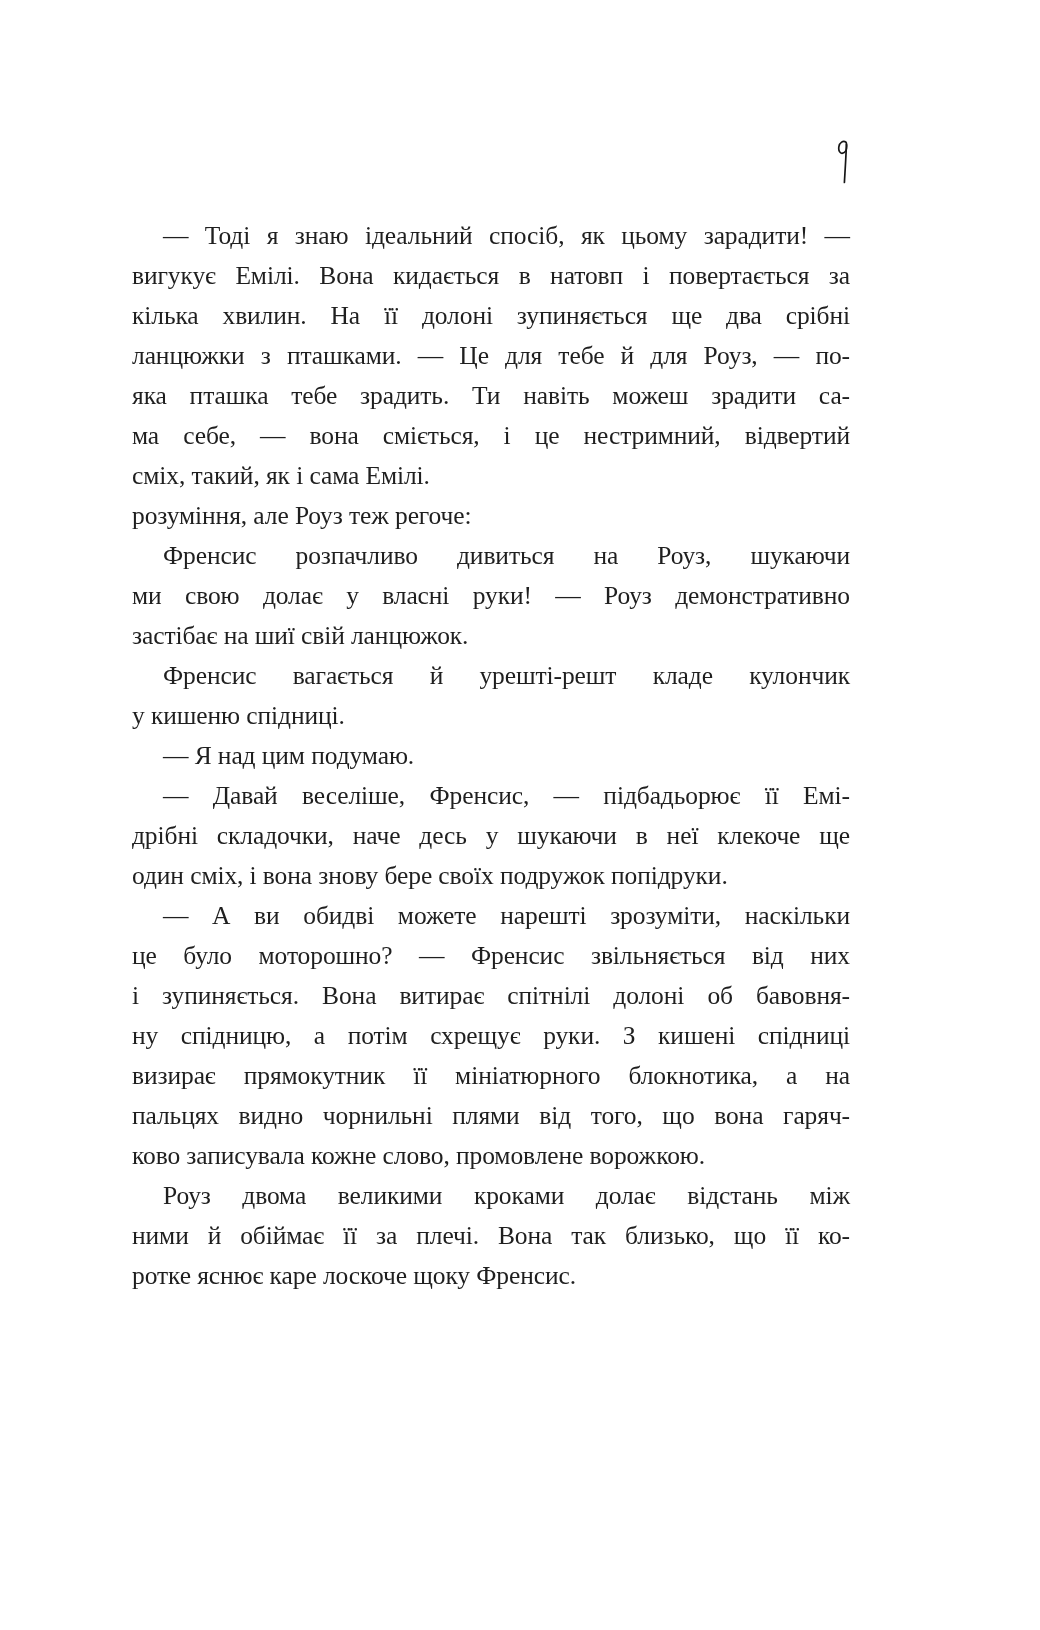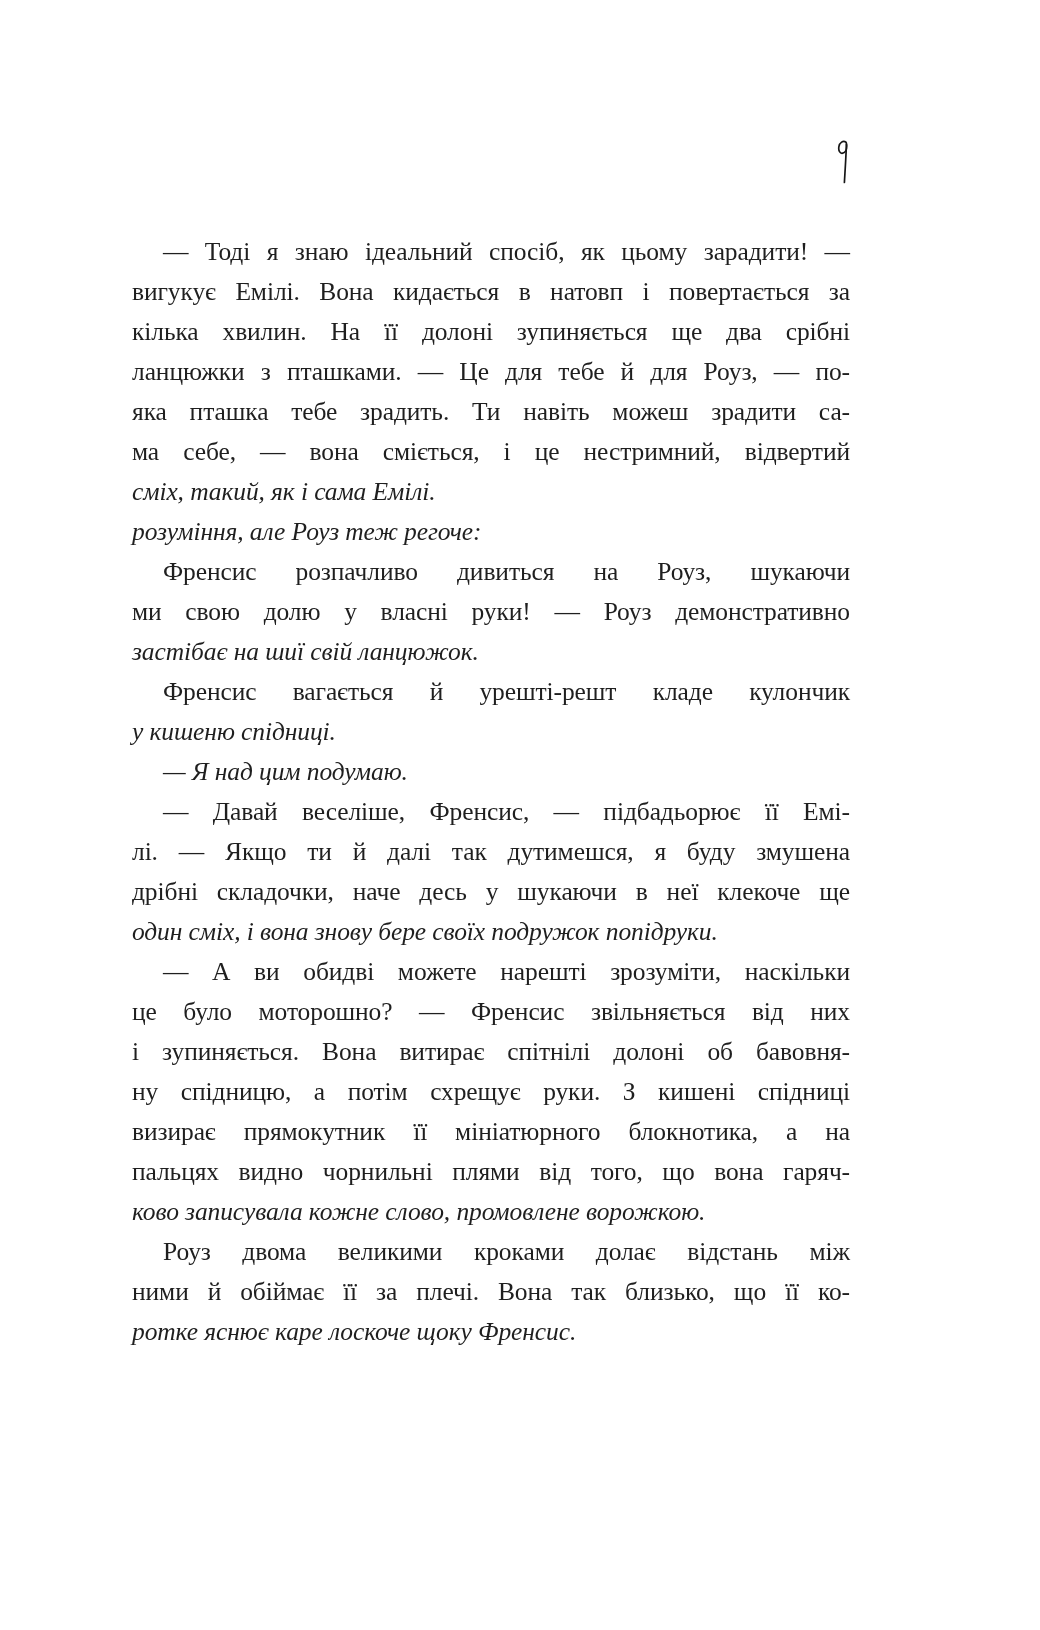--- a/index.html
+++ b/index.html
@@ -15,36 +15,36 @@
     background: #ffffff;
   }
   .page-number {
     position: absolute;
     left: 835px; top: 140px;
     width: 15px; height: 45px;
   }
   .page-number svg { display: block; width: 100%; height: 100%; }
   .text-block {
     position: absolute;
-    left: 132px; top: 232px;
+    left: 132px; top: 216px;
     width: 718px;
     font-size: 25.5px;
     line-height: 40px;
     color: #1f1f1f;
     letter-spacing: -0.1px;
   }
   .paragraph { margin: 0; }
   .line {
     height: 40px;
     text-align: justify;
     text-align-last: justify;
     white-space: normal;
   }
   .line.para-first { text-indent: 31px; }
-  .line.para-last { text-align-last: left; font-style: italic; }
+  .line.para-last { text-align-last: left; }
   .sr {
     position: absolute; width: 1px; height: 1px;
     overflow: hidden; clip: rect(0 0 0 0); white-space: nowrap;
   }
 </style>
 </head>
 <body>
 
 <div class="page">
 
@@ -64,33 +64,32 @@
         <div class="line">ланцюжки з пташками. — Це для тебе й для Роуз, — по-</div>
         <div class="line">яка пташка тебе зрадить. Ти навіть можеш зрадити са-</div>
         <div class="line">ма себе, — вона сміється, і це нестримний, відвертий</div>
         <div class="line para-last">сміх, такий, як і сама Емілі.</div>
       </div>
       <div class="paragraph">
         <div class="line para-last">розуміння, але Роуз теж регоче:</div>
         <div class="line para-first">Френсис розпачливо дивиться на Роуз, шукаючи</div>
       </div>
       <div class="paragraph">
-        <div class="line">ми свою долю у власні руки! — Роуз демонстративно</div>
+        <div class="line">ми свою долає у власні руки! — Роуз демонстративно</div>
         <div class="line para-last">застібає на шиї свій ланцюжок.</div>
       </div>
       <div class="paragraph">
         <div class="line para-first">Френсис вагається й урешті-решт кладе кулончик</div>
         <div class="line para-last">у кишеню спідниці.</div>
       </div>
       <div class="paragraph">
         <div class="line para-first para-last">— Я над цим подумаю.</div>
       </div>
       <div class="paragraph">
         <div class="line para-first">— Давай веселіше, Френсис, — підбадьорює її Емі-</div>
-        <div class="line">лі. — Якщо ти й далі так дутимешся, я буду змушена</div>
         <div class="line">дрібні складочки, наче десь у шукаючи в неї клекоче ще</div>
         <div class="line para-last">один сміх, і вона знову бере своїх подружок попідруки.</div>
       </div>
       <div class="paragraph">
         <div class="line para-first">— А ви обидві можете нарешті зрозуміти, наскільки</div>
         <div class="line">це було моторошно? — Френсис звільняється від них</div>
         <div class="line">і зупиняється. Вона витирає спітнілі долоні об бавовня-</div>
         <div class="line">ну спідницю, а потім схрещує руки. З кишені спідниці</div>
         <div class="line">визирає прямокутник її мініатюрного блокнотика, а на</div>
         <div class="line">пальцях видно чорнильні плями від того, що вона гаряч-</div>

